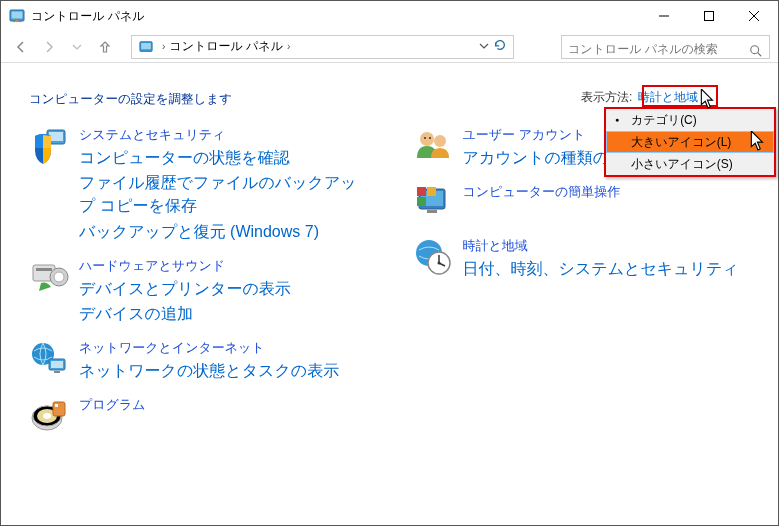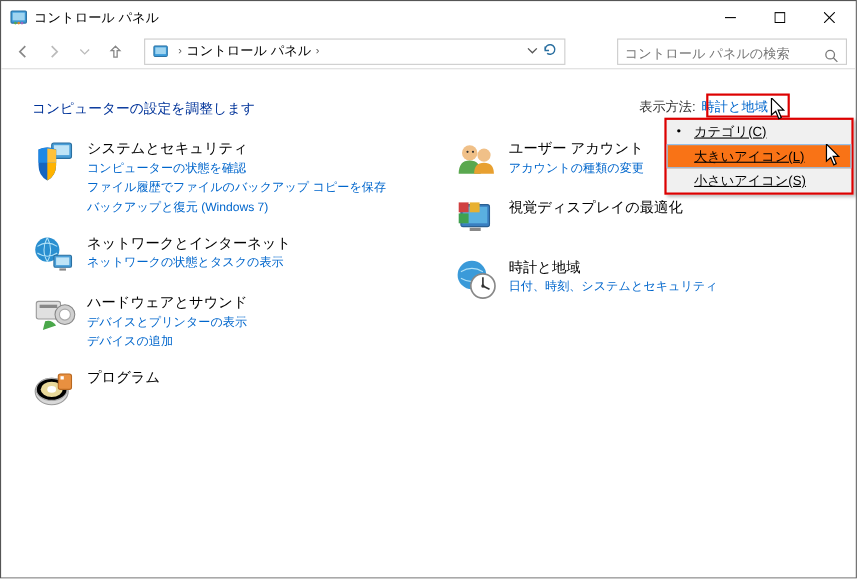--- a/index.html
+++ b/index.html
@@ -36,34 +36,34 @@
 
   .red-box-trigger { position: absolute; right: 60px; top: 22px; width: 76px; height: 22px; border: 2px solid #d00; pointer-events: none; }
 
   .dropdown {
     position: absolute; right: 2px; top: 44px;
     width: 172px; border: 2px solid #d00;
     background: #f0f0f0;
     box-shadow: 2px 2px 3px rgba(0,0,0,0.25);
     z-index: 10;
   }
-  .dropdown .dd-item { height: 22px; display: flex; align-items: center; padding: 0 6px 0 24px; font-size: 12px; position: relative; border: 1px solid transparent; text-decoration: underline; }
+  .dropdown .dd-item { height: 22px; display: flex; align-items: center; padding: 0 6px 0 24px; font-size: 12px; position: relative; border: 1px solid transparent; }
   .dropdown .dd-item.selected::before { content: "●"; position: absolute; left: 8px; font-size: 7px; top: 6px; }
   .dropdown .dd-item.hover { background: #f97316; border: 1px solid #8cc8ff; }
 
   .cursor { position: absolute; width: 16px; height: 20px; z-index: 20; pointer-events: none; }
 
   .columns { display: flex; gap: 40px; }
   .col { flex: 1; display: flex; flex-direction: column; gap: 14px; }
 
   .cat { display: flex; gap: 10px; }
   .cat-icon { width: 40px; height: 40px; flex-shrink: 0; }
   .cat-body { display: flex; flex-direction: column; gap: 2px; padding-top: 0; }
-  .cat-title { color: #000000; font-size: 13px; }
-  .cat-link { color: #0066cc; font-size: 11px; line-height: 1.45; }
+  .cat-title { color: #1d4ed8; font-size: 13px; }
+  .cat-link { color: #0066cc; font-size: 16px; line-height: 1.45; }
 
 </style>
 </head>
 <body>
 
 <div class="window">
 
   <div class="titlebar">
     <svg class="cp-icon" viewBox="0 0 16 16">
       <rect x="1" y="2" width="14" height="11" rx="1" fill="#3a9ad9" stroke="#2a6fa0"></rect>
@@ -192,44 +192,44 @@
           <div class="cat-body">
             <a class="cat-title">システムとセキュリティ</a>
             <a class="cat-link">コンピューターの状態を確認</a>
             <a class="cat-link">ファイル履歴でファイルのバックアップ コピーを保存</a>
             <a class="cat-link">バックアップと復元 (Windows 7)</a>
           </div>
         </div>
 
         <div class="cat">
           <svg class="cat-icon" viewBox="0 0 40 40">
+            <rect x="4" y="8" width="22" height="16" rx="2" fill="#e0e0e0" stroke="#999"></rect>
+            <rect x="7" y="11" width="16" height="3" fill="#888"></rect>
+            <circle cx="30" cy="20" r="9" fill="#d0d0d0" stroke="#888"></circle>
+            <circle cx="30" cy="20" r="5" fill="#fff" stroke="#aaa"></circle>
+            <path d="M12 26 Q18 24 22 30 L10 34 Z" fill="#4aa84a"></path>
+          </svg>
+          <div class="cat-body">
+            <a class="cat-title">ハードウェアとサウンド</a>
+            <a class="cat-link">デバイスとプリンターの表示</a>
+            <a class="cat-link">デバイスの追加</a>
+          </div>
+        </div>
+
+        <div class="cat">
+          <svg class="cat-icon" viewBox="0 0 40 40">
             <circle cx="14" cy="15" r="11" fill="#2a8fd0"></circle>
             <path d="M5 12 Q14 6 23 12 M5 18 Q14 24 23 18 M14 4 Q8 15 14 26 M14 4 Q20 15 14 26" fill="none" stroke="#aee0f7" stroke-width="1"></path>
             <rect x="20" y="20" width="16" height="11" rx="1.5" fill="#4a9fd8" stroke="#2a6fa0"></rect>
             <rect x="22" y="22" width="12" height="7" fill="#bfe4f7"></rect>
             <rect x="25" y="32" width="6" height="2" fill="#888"></rect>
           </svg>
           <div class="cat-body">
             <a class="cat-title">ネットワークとインターネット</a>
             <a class="cat-link">ネットワークの状態とタスクの表示</a>
-          </div>
-        </div>
-
-        <div class="cat">
-          <svg class="cat-icon" viewBox="0 0 40 40">
-            <rect x="4" y="8" width="22" height="16" rx="2" fill="#e0e0e0" stroke="#999"></rect>
-            <rect x="7" y="11" width="16" height="3" fill="#888"></rect>
-            <circle cx="30" cy="20" r="9" fill="#d0d0d0" stroke="#888"></circle>
-            <circle cx="30" cy="20" r="5" fill="#fff" stroke="#aaa"></circle>
-            <path d="M12 26 Q18 24 22 30 L10 34 Z" fill="#4aa84a"></path>
-          </svg>
-          <div class="cat-body">
-            <a class="cat-title">ハードウェアとサウンド</a>
-            <a class="cat-link">デバイスとプリンターの表示</a>
-            <a class="cat-link">デバイスの追加</a>
           </div>
         </div>
 
         <div class="cat">
           <svg class="cat-icon" viewBox="0 0 40 40">
             <ellipse cx="18" cy="22" rx="15" ry="12" fill="#d8d8d8" stroke="#999"></ellipse>
             <ellipse cx="18" cy="20" rx="14" ry="10" fill="radial-gradient" stroke="#aaa"></ellipse>
             <ellipse cx="18" cy="20" rx="10" ry="7" fill="#e8d89a"></ellipse>
             <ellipse cx="18" cy="20" rx="4" ry="3" fill="#fff"></ellipse>
             <rect x="24" y="6" width="12" height="14" rx="2" fill="#e89040" stroke="#b86820"></rect>
@@ -262,21 +262,21 @@
         <div class="cat">
           <svg class="cat-icon" viewBox="0 0 40 40">
             <rect x="6" y="6" width="26" height="20" rx="2" fill="#3a7fc0" stroke="#2a5f90"></rect>
             <rect x="8" y="8" width="22" height="15" fill="#5ab0e0"></rect>
             <rect x="14" y="27" width="10" height="3" fill="#888"></rect>
             <rect x="4" y="4" width="9" height="9" fill="#d04040"></rect>
             <rect x="4" y="14" width="9" height="9" fill="#40a050"></rect>
             <rect x="14" y="4" width="9" height="9" fill="#e8b030"></rect>
           </svg>
           <div class="cat-body">
-            <a class="cat-title">視覚ディスプレイの最適化</a>
+            <a class="cat-title">コンピューターの簡単操作</a>
           </div>
         </div>
 
         <div class="cat">
           <svg class="cat-icon" viewBox="0 0 40 40">
             <circle cx="16" cy="16" r="13" fill="#3a9ad9"></circle>
             <path d="M6 13 Q16 7 26 13 M6 19 Q16 25 26 19" fill="none" stroke="#aee0f7" stroke-width="1"></path>
             <circle cx="26" cy="26" r="11" fill="#fff" stroke="#888" stroke-width="1.5"></circle>
             <line x1="26" y1="26" x2="26" y2="18" stroke="#333" stroke-width="1.5"></line>
             <line x1="26" y1="26" x2="32" y2="29" stroke="#333" stroke-width="1.5"></line>

